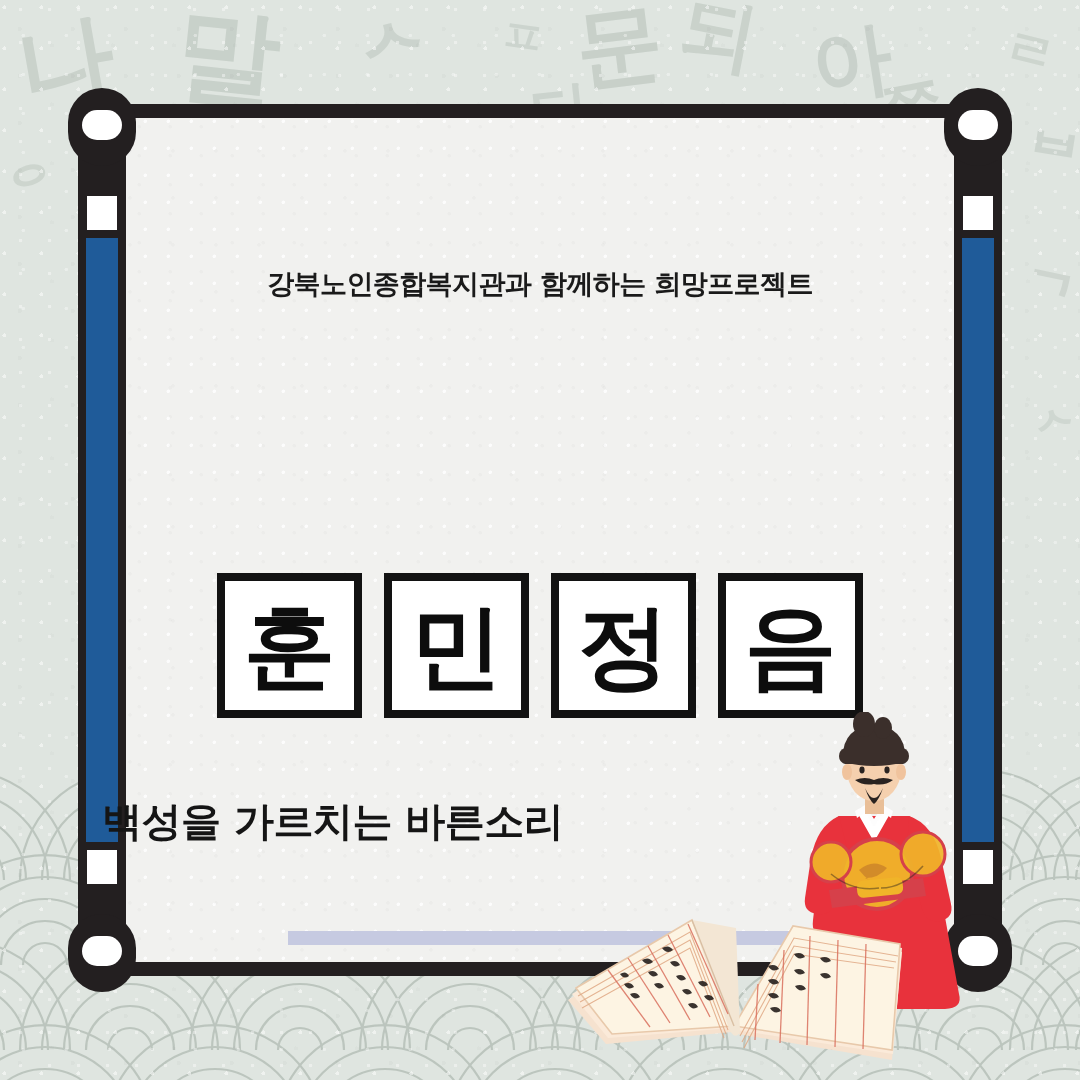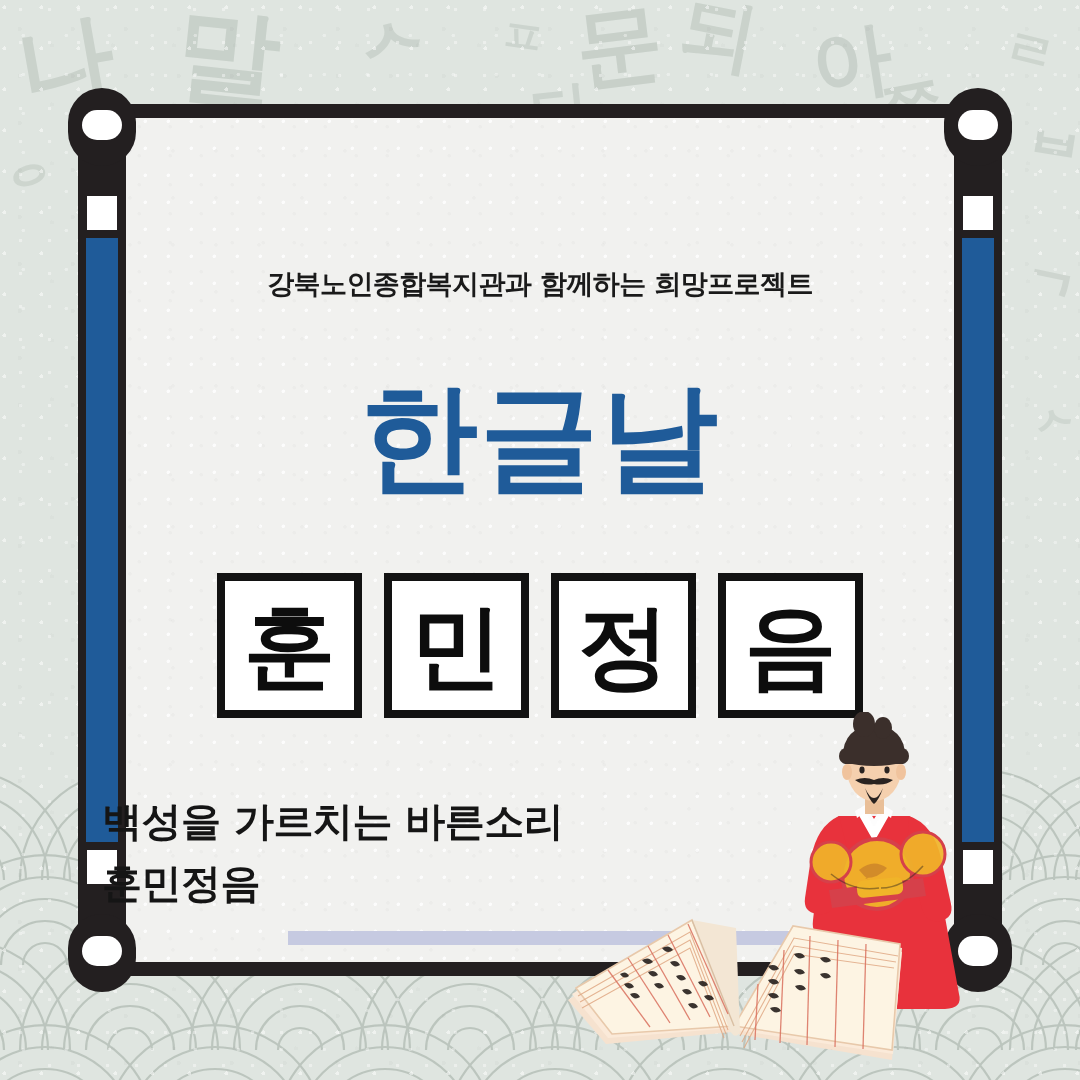--- a/index.html
+++ b/index.html
@@ -254,40 +254,38 @@
       </div>
       <div class="cap c-bot">
         <div class="slot"></div>
       </div>
     </div>
 
     <div class="content">
 
       <div class="subtitle">강북노인종합복지관과 함께하는 희망프로젝트</div>
 
-      <div class="main-title">한글날</div>
 
       <div class="boxes" id="char-boxes">
           <div class="char-box">
             <span>훈</span>
           </div>
           <div class="char-box">
             <span>민</span>
           </div>
           <div class="char-box">
             <span>정</span>
           </div>
           <div class="char-box">
             <span>음</span>
           </div>
         </div>
 
       <div class="caption">
         <span>백성을 가르치는 바른소리</span>
-        <span class="line2">훈민정음</span>
       </div>
 
       <div class="rule"></div>
     </div>
   </div>
 
   <svg class="king" viewBox="0 0 190 300">
 
     <path d="M44 104 Q30 112 26 140 L18 208 Q16 224 30 226 L42 228 L36 282 Q34 296 52 297 L150 297 Q168 296 164 282 L140 150 Q134 112 114 104 Z" fill="#e8323c"></path>
 

